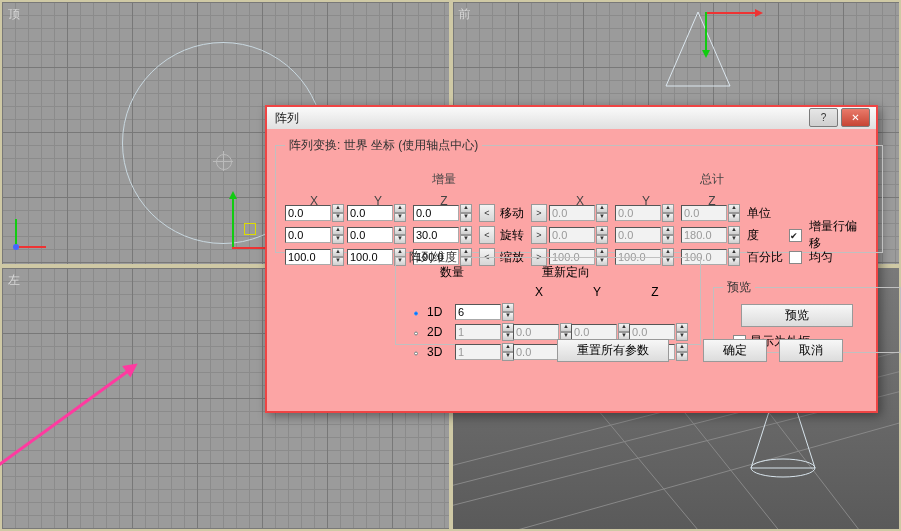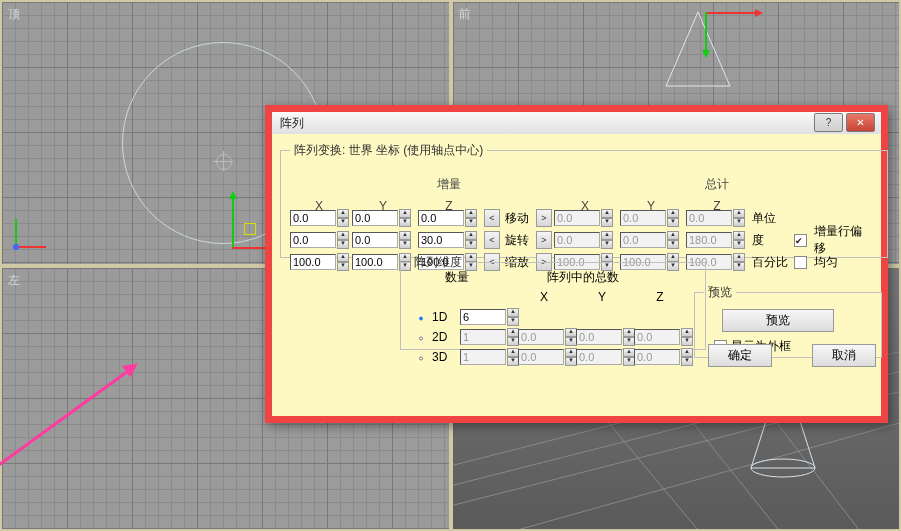--- a/index.html
+++ b/index.html
@@ -12,34 +12,34 @@
   .gizmo{position:absolute;left:230px;top:245px;}
   .arrow .shaft{position:absolute;height:2px;width:50px;background:currentColor;}
   .arrow .head{position:absolute;left:48px;top:-3px;border-left:8px solid currentColor;border-top:4px solid transparent;border-bottom:4px solid transparent;}
   .center-mark{position:absolute;width:14px;height:14px;border:1px solid #bbb;border-radius:50%;left:214px;top:152px;}
   .center-mark::before{content:"";position:absolute;width:1px;height:20px;background:#bbb;left:6px;top:-4px;}
   .center-mark::after{content:"";position:absolute;height:1px;width:20px;background:#bbb;top:6px;left:-4px;}
   .pink-arrow{position:absolute;left:20px;top:495px;width:300px;height:200px;transform-origin:left bottom;transform:rotate(-36deg);pointer-events:none;}
   .pink-arrow .pshaft{position:absolute;height:3px;width:280px;background:#ff3aa0;}
   .pink-arrow .phead{position:absolute;left:276px;top:-6px;border-left:14px solid #ff3aa0;border-top:7px solid transparent;border-bottom:7px solid transparent;}
   
-  .dlg{position:absolute;left:265px;top:105px;width:609px;height:304px;background:#efefef;border:7px solid #ef4444;box-shadow:3px 3px 10px rgba(0,0,0,.4);}
+  .dlg{position:absolute;left:265px;top:105px;width:609px;height:304px;background:#efefef;border:2px solid #ef4444;box-shadow:3px 3px 10px rgba(0,0,0,.4);}
   .titlebar{height:22px;background:linear-gradient(#fafafa,#e0e0e0);border-bottom:1px solid #ccc;position:relative;display:flex;align-items:center;}
   .titlebar .t{padding-left:8px;color:#222;}
   .winbtn{position:absolute;top:1px;width:27px;height:17px;border-radius:2px;display:flex;align-items:center;justify-content:center;font-size:10px;border:1px solid #7a7a7a;}
   .winmin{right:38px;background:linear-gradient(#e6e6e6,#cfcfcf);color:#333;}
   .winclose{right:6px;background:linear-gradient(#e97a6a,#c74534);color:#fff;}
-  .body{position:absolute;top:22px;left:0;right:0;bottom:0;background:#fef9c3;}
+  .body{position:absolute;top:22px;left:0;right:0;bottom:0;background:#fca5a5;}
   fieldset{border:1px solid #c0c0c0;margin:6px;position:absolute;}
   legend{padding:0 4px;color:#333;}
   .fs-transform{left:2px;top:2px;width:588px;height:102px;}
   .fs-obj{left:2px;top:114px;width:110px;height:82px;}
   .fs-dims{left:122px;top:114px;width:286px;height:82px;}
   .fs-total{left:416px;top:114px;width:168px;height:22px;border:none;}
-  .fs-preview{left:416px;top:144px;width:168px;height:60px;}
+  .fs-preview{left:440px;top:144px;width:168px;height:60px;}
   .tbl{display:grid;grid-template-columns:58px 62px 62px 14px 30px 14px 62px 62px 62px 38px 16px 54px;grid-auto-rows:22px;align-items:center;column-gap:4px;}
   .tbl .hdr{text-align:center;color:#444;margin-top:20px;}
   .spin{display:inline-flex;align-items:center;height:18px;}
   .spin input{width:40px;height:14px;font-size:11px;padding:0 2px;border:1px inset #aaa;background:#fff;color:#000;}
   .spin .btns{display:flex;flex-direction:column;margin-left:1px;}
   .spin .btns div{width:10px;height:7px;background:linear-gradient(#f4f4f4,#cfcfcf);border:1px solid #999;font-size:6px;line-height:5px;text-align:center;color:#333;}
   .sqbtn{width:14px;height:16px;background:linear-gradient(#f4f4f4,#d6d6d6);border:1px solid #999;font-size:9px;display:flex;align-items:center;justify-content:center;color:#333;}
   .rowlbl{text-align:center;}
   .disabled input{color:#999;background:#f2f2f2;}
   .rad{display:flex;align-items:center;gap:4px;margin:3px 4px;}
@@ -319,21 +319,21 @@
             <div class="box"></div>
           </div>
         <div>均匀</div>
       </div>
     </fieldset>
 
 
     <fieldset class="fs-dims">
       <legend>阵列维度</legend>
       <div style="position:absolute;left:44px;top:-2px;">数量</div>
-      <div style="position:absolute;left:146px;top:-2px;">阵列中的总数</div>
+      <div style="position:absolute;left:146px;top:-2px;">重新定向</div>
       <div class="dims-grid" style="margin-top:12px;margin-left:4px;">
         <div></div>
           <div></div>
           <div></div>
         <div class="hdr">X</div>
         <div class="hdr">Y</div>
         <div class="hdr">Z</div>
 
         <input type="radio" name="dim" checked="" style="">
         <span>1D</span>
@@ -415,17 +415,18 @@
 
     <fieldset class="fs-preview">
       <legend>预览</legend>
       <div class="btn" style="margin:4px 18px 6px;width:110px;">预览</div>
       <div class="chk" style="margin-left:10px;">
           <div class="box"></div>
           <span>显示为外框</span>
         </div>
     </fieldset>
 
+    <div style="position:absolute;left:290px;top:210px;width:110px;" class="btn">重置所有参数</div>
     <div style="position:absolute;left:436px;top:210px;width:62px;" class="btn">确定</div>
-    <div style="position:absolute;left:540px;top:210px;width:62px;" class="btn">取消</div>
+    <div style="position:absolute;left:512px;top:210px;width:62px;" class="btn">取消</div>
 
   </div>
 </div>
 
 </body></html>

